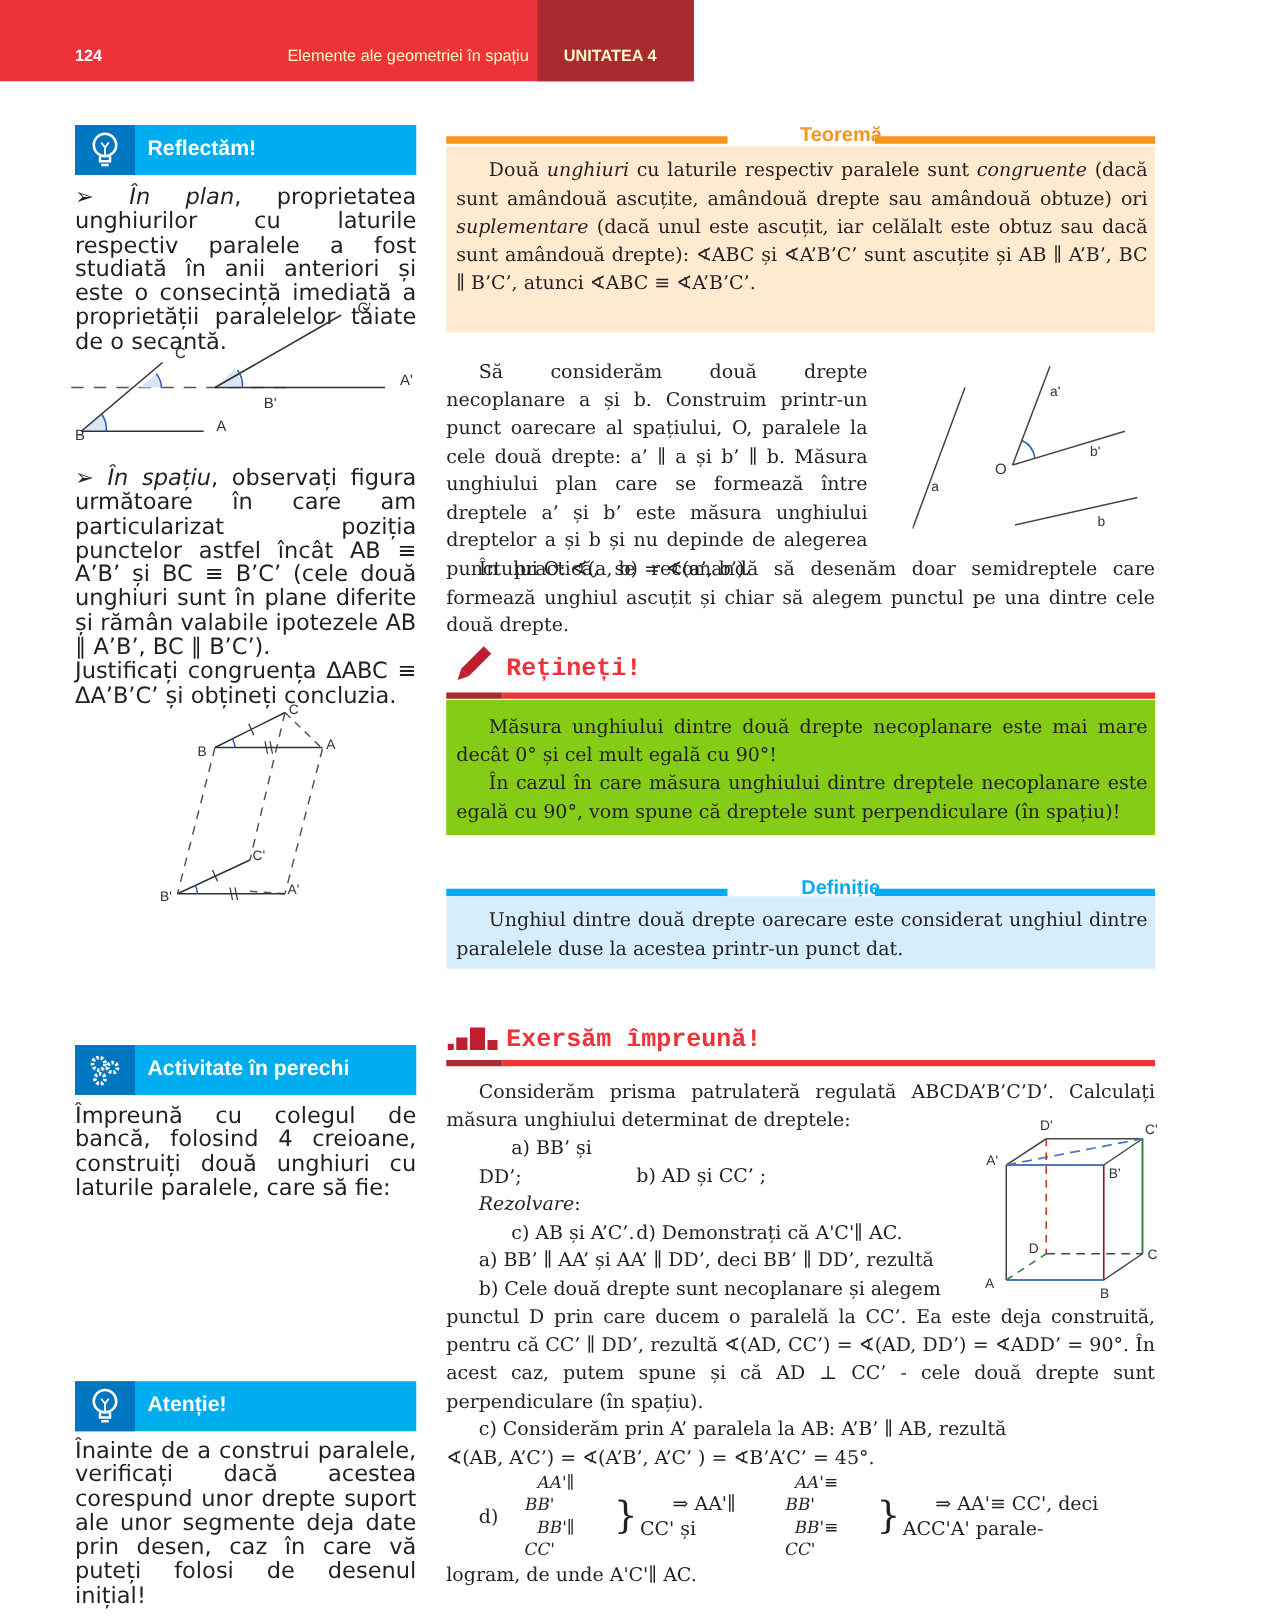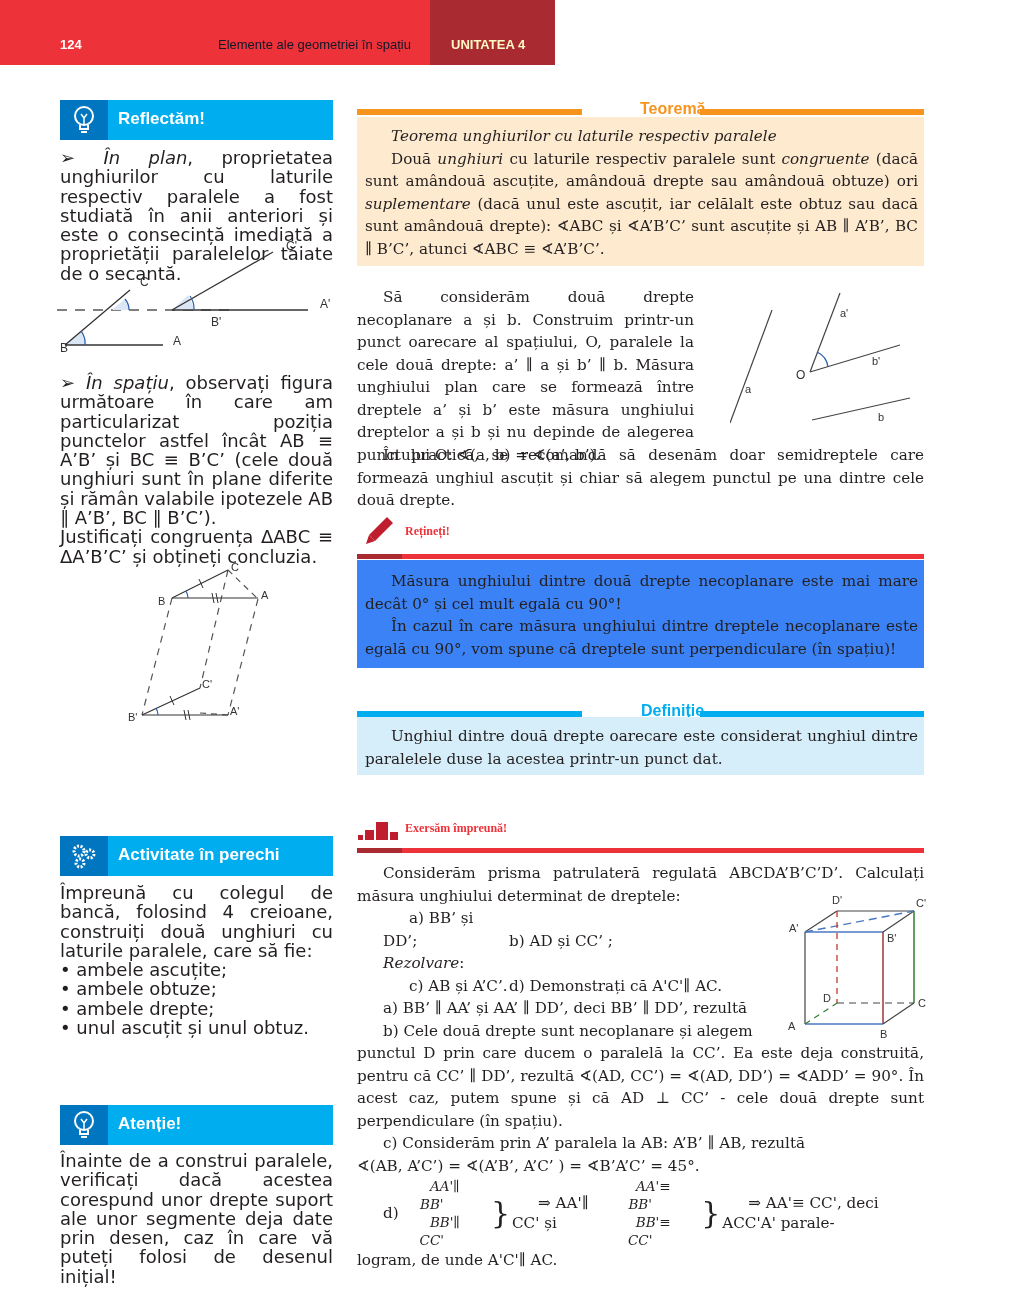--- a/index.html
+++ b/index.html
@@ -1,43 +1,43 @@
 <!DOCTYPE html>
 <html><head>
 <meta charset="utf-8">
 <style>
   * { box-sizing: border-box; margin: 0; padding: 0; }
   body { width: 1024px; height: 1298px; background: #fff; position: relative; overflow: hidden; font-family: "DejaVu Sans", sans-serif; color: #231f20; }
   .header { position: absolute; left: 0; top: 0; width: 555px; height: 65px; background: #ee3239; }
   .header .unit { position: absolute; left: 430px; top: 0; width: 125px; height: 65px; background: #a92b31; }
   .header .pn { position: absolute; left: 60px; top: 37px; color: #fff; font-family: "Liberation Sans", sans-serif; font-weight: bold; font-size: 13px; }
-  .header .ttl { position: absolute; left: 218px; top: 37px; color: #0f172a; font-family: "Liberation Sans", sans-serif; font-size: 13px; }
+  .header .ttl { position: absolute; left: 230px; top: 37px; color: #fef9c3; font-family: "Liberation Sans", sans-serif; font-size: 13px; }
   .header .ut { position: absolute; left: 451px; top: 37px; color: #fef9c3; font-family: "Liberation Sans", sans-serif; font-weight: bold; font-size: 13px; }
 
   .sbox { position: absolute; left: 60px; width: 273px; height: 40px; background: #00adee; text-align: center; }
   .sbox .ico { position: absolute; left: 0; top: 0; width: 48px; height: 40px; background: #0076c0; display: flex; align-items: center; justify-content: center; }
   .sbox .lbl { position: absolute; left: 58px; top: 9px; color: #fff; font-family: "Liberation Sans", sans-serif; font-weight: bold; font-size: 17px; }
 
   .ltext { position: absolute; left: 60px; width: 273px; font-family: "DejaVu Sans", sans-serif; font-size: 18px; line-height: 19.3px; text-align: justify; color: #231f20; }
   .ltext i { font-style: italic; }
   .ltext ul { list-style: none; }
 
   .serif { font-family: "DejaVu Serif", serif; font-size: 15.2px; line-height: 22.5px; color: #231f20; }
   .serif i { font-style: italic; }
   .ind { text-indent: 26px; }
   .just { text-align: justify; }
   .bandline { position: absolute; height: 6px; }
 
   .theorem-box { position: absolute; left: 357px; top: 117px; width: 567px; height: 149px; background: #fdeacf; padding: 8px 6px 0 8px; }
   .teo-title { position: absolute; left: 603px; top: 100px; color: #f7941d; font-family: "Liberation Sans", sans-serif; font-weight: bold; font-size: 16px; margin-left: 37px; }
 
-  .ret-box { position: absolute; left: 357px; top: 560px; width: 567px; height: 108px; background: #3b82f6; padding: 10px 6px 0 8px; }
+  .ret-box { position: absolute; left: 357px; top: 560px; width: 567px; height: 108px; background: #84cc16; padding: 10px 6px 0 8px; }
   .def-box { position: absolute; left: 357px; top: 717px; width: 567px; height: 58px; background: #d6eefa; padding: 8px 6px 0 8px; }
 
-  .red-title { position: absolute; color: #ee3239; font-family: Liberation Serif, serif; font-weight: bold; font-size: 12px; }
+  .red-title { position: absolute; color: #ee3239; font-family: Liberation Mono, monospace; font-weight: bold; font-size: 20px; }
   svg text { font-family: "Liberation Sans", sans-serif; }
   .brace-group { display: inline-block; vertical-align: middle; text-align: center; line-height: 18px; font-size: 13.5px; }
 </style>
 </head>
 <body>
 
 <div class="header">
   <div class="unit"></div>
   <span class="pn">124</span>
   <span class="ttl">Elemente ale geometriei în spațiu</span>
@@ -116,46 +116,39 @@
     <svg width="30" height="30" viewBox="0 0 30 30">
         <circle cx="10" cy="10" r="5" fill="none" stroke="#fff" stroke-width="3" stroke-dasharray="2,1.5"></circle>
         <circle cx="21" cy="13" r="4" fill="none" stroke="#fff" stroke-width="3" stroke-dasharray="2,1.5"></circle>
         <circle cx="11" cy="22" r="4" fill="none" stroke="#fff" stroke-width="3" stroke-dasharray="2,1.5"></circle>
       </svg>
   </div>
   <span class="lbl">Activitate în perechi</span>
 </div>
 <div class="ltext" style="top:883px;">
   <p>Împreună cu colegul de bancă, folosind 4 creioane, construiți două unghiuri cu laturile paralele, care să fie:</p>
-  <ul>
-    <li>• ambele ascuțite;</li>
-    <li>• ambele obtuze;</li>
-    <li>• ambele drepte;</li>
-    <li>• unul ascuțit și unul obtuz.</li>
-  </ul>
 </div>
 
 <div class="sbox" style="top:1105px;">
   <div class="ico">
     <svg width="26" height="32" viewBox="0 0 26 32">
         <circle cx="13" cy="12" r="9" fill="none" stroke="#fff" stroke-width="2"></circle>
         <path d="M9 21 L9 25 L17 25 L17 21" fill="none" stroke="#fff" stroke-width="2"></path>
         <path d="M10 28 L16 28" stroke="#fff" stroke-width="2"></path>
         <path d="M10 10 L13 14 L16 10 M13 14 L13 20" fill="none" stroke="#fff" stroke-width="1.5"></path>
       </svg>
   </div>
   <span class="lbl">Atenție!</span>
 </div>
 <div class="ltext" style="top:1151px;">Înainte de a construi paralele, verificați dacă acestea corespund unor drepte suport ale unor segmente deja date prin desen, caz în care vă puteți folosi de desenul inițial!</div>
 
 <div class="bandline" style="left:357px;top:109px;width:225px;background:#f7941d;"></div>
 <div class="bandline" style="left:700px;top:109px;width:224px;background:#f7941d;"></div>
 <span class="teo-title">Teoremă</span>
 <div class="theorem-box">
-  <p class="serif ind"><i>Teorema unghiurilor cu laturile respectiv paralele</i></p>
   <p class="serif ind just"><span>Două </span><i>unghiuri</i><span> cu laturile respectiv paralele sunt </span><i>congruente</i><span> (dacă sunt amândouă ascuțite, amândouă drepte sau amândouă obtuze) ori </span><i>suplementare</i><span> (dacă unul este ascuțit, iar celălalt este obtuz sau dacă sunt amândouă drepte): ∢ABC și ∢A’B’C’ sunt ascuțite și AB ∥ A’B’, BC ∥ B’C’, atunci ∢ABC ≡ ∢A’B’C’.</span></p>
 </div>
 
 <div class="serif just" style="position:absolute;left:357px;top:286px;width:567px;">
   <p class="ind" style="width:337px;height:158px;text-align:justify;">Să considerăm două drepte necoplanare a și b. Construim printr-un punct oarecare al spațiului, O, paralele la cele două drepte: a’ ∥ a și b’ ∥ b. Măsura unghiului plan care se formează între dreptele a’ și b’ este măsura unghiului dreptelor a și b și nu depinde de alegerea punctului O: ∢(a, b) = ∢(a’, b’).</p>
   <p class="ind" style="margin-top:0;">În practică, se recomandă să desenăm doar semidreptele care formează unghiul ascuțit și chiar să alegem punctul pe una dintre cele două drepte.</p>
 </div>
 <svg style="position:absolute;left:730px;top:285px;" width="200" height="150">
   <line x1="42" y1="25" x2="0" y2="138" stroke="#444" stroke-width="1.2"></line>
   <line x1="80" y1="87" x2="110" y2="8" stroke="#444" stroke-width="1.2"></line>

